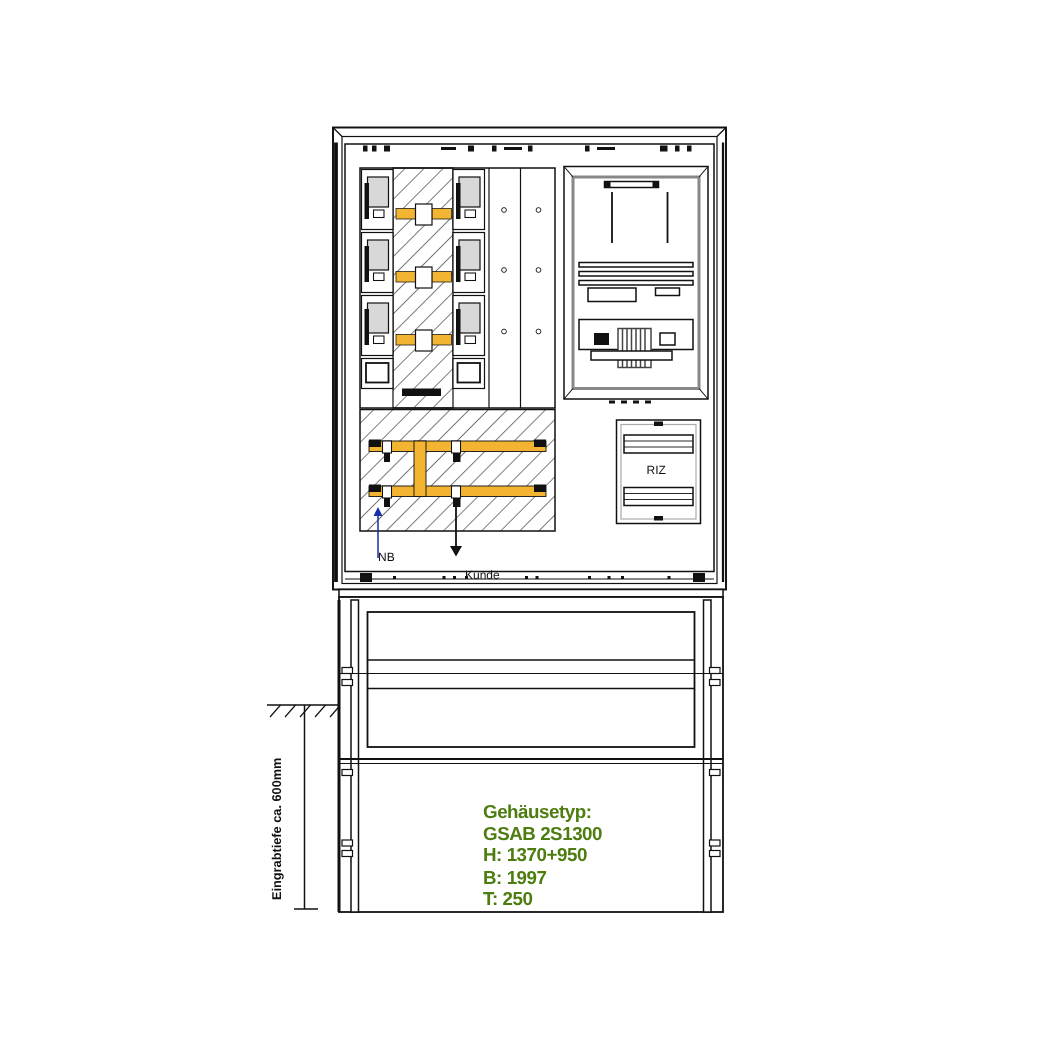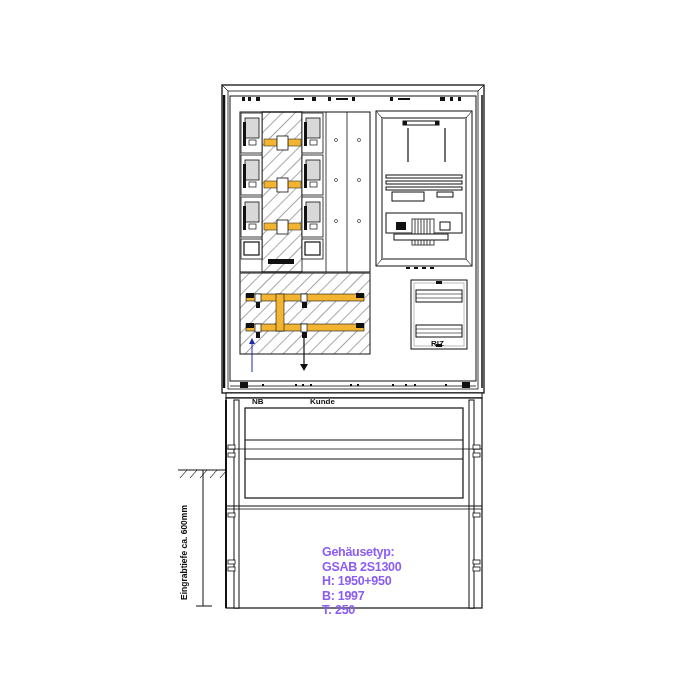--- a/index.html
+++ b/index.html
@@ -1,19 +1,19 @@
 <!DOCTYPE html>
 <html><head>
 <meta charset="utf-8">
 <style>
   html,body{margin:0;padding:0;background:#ffffff;}
   body{width:700px;height:700px;position:relative;overflow:hidden;font-family:"Liberation Sans",sans-serif;}
   svg{position:absolute;left:0;top:0;}
-  .lbl{position:absolute;font-family:"Liberation Sans",sans-serif;color:#111;font-weight:bold;white-space:nowrap;margin-top:30px;}
-  .spec{position:absolute;left:322px;top:545px;font-size:12.5px;line-height:14.5px;font-weight:bold;color:#8b5cf6;letter-spacing:-0.3px;}
+  .lbl{position:absolute;font-family:"Liberation Sans",sans-serif;color:#111;font-weight:normal;white-space:nowrap;}
+  .spec{position:absolute;left:322px;top:534px;font-size:12.5px;line-height:14.5px;font-weight:bold;color:#4d7c0f;letter-spacing:-0.3px;}
   .spec div{white-space:nowrap;}
   .vert{position:absolute;left:179px;top:600px;transform-origin:0 0;transform:rotate(-90deg);font-size:8.5px;font-weight:bold;color:#111;white-space:nowrap;}
 </style>
 </head>
 <body>
 
 <svg width="700" height="700" viewBox="0 0 700 700" xmlns="http://www.w3.org/2000/svg">
   <defs>
     <pattern id="hatch" patternUnits="userSpaceOnUse" width="9" height="9" patternTransform="rotate(45)">
       <line x1="0" y1="0" x2="0" y2="9" stroke="#222" stroke-width="0.8"></line>
@@ -227,23 +227,23 @@
       <rect x="228" y="560" width="7" height="4"></rect>
         <rect x="228" y="567" width="7" height="4"></rect>
       <rect x="473" y="560" width="7" height="4"></rect>
         <rect x="473" y="567" width="7" height="4"></rect>
     </g>
     <line x1="226" y1="400" x2="226" y2="608" stroke="#111" stroke-width="2"></line>
   </g>
 </svg>
 
 <div class="lbl" style="left:252px;top:367px;font-size:8px;">NB</div>
-<div class="lbl" style="left:310px;top:367px;font-size:8px;">Kunde</div>
+<div class="lbl" style="left:310px;top:379px;font-size:8px;">Kunde</div>
 <div class="lbl" style="left:431px;top:309px;font-size:8px;">RIZ</div>
 <div class="vert">Eingrabtiefe ca. 600mm</div>
 
 <div class="spec">
   <div>Gehäusetyp:</div>
   <div>GSAB 2S1300</div>
-  <div>H: 1950+950</div>
+  <div>H: 1370+950</div>
   <div>B: 1997</div>
   <div>T: 250</div>
 </div>
 
 </body></html>

